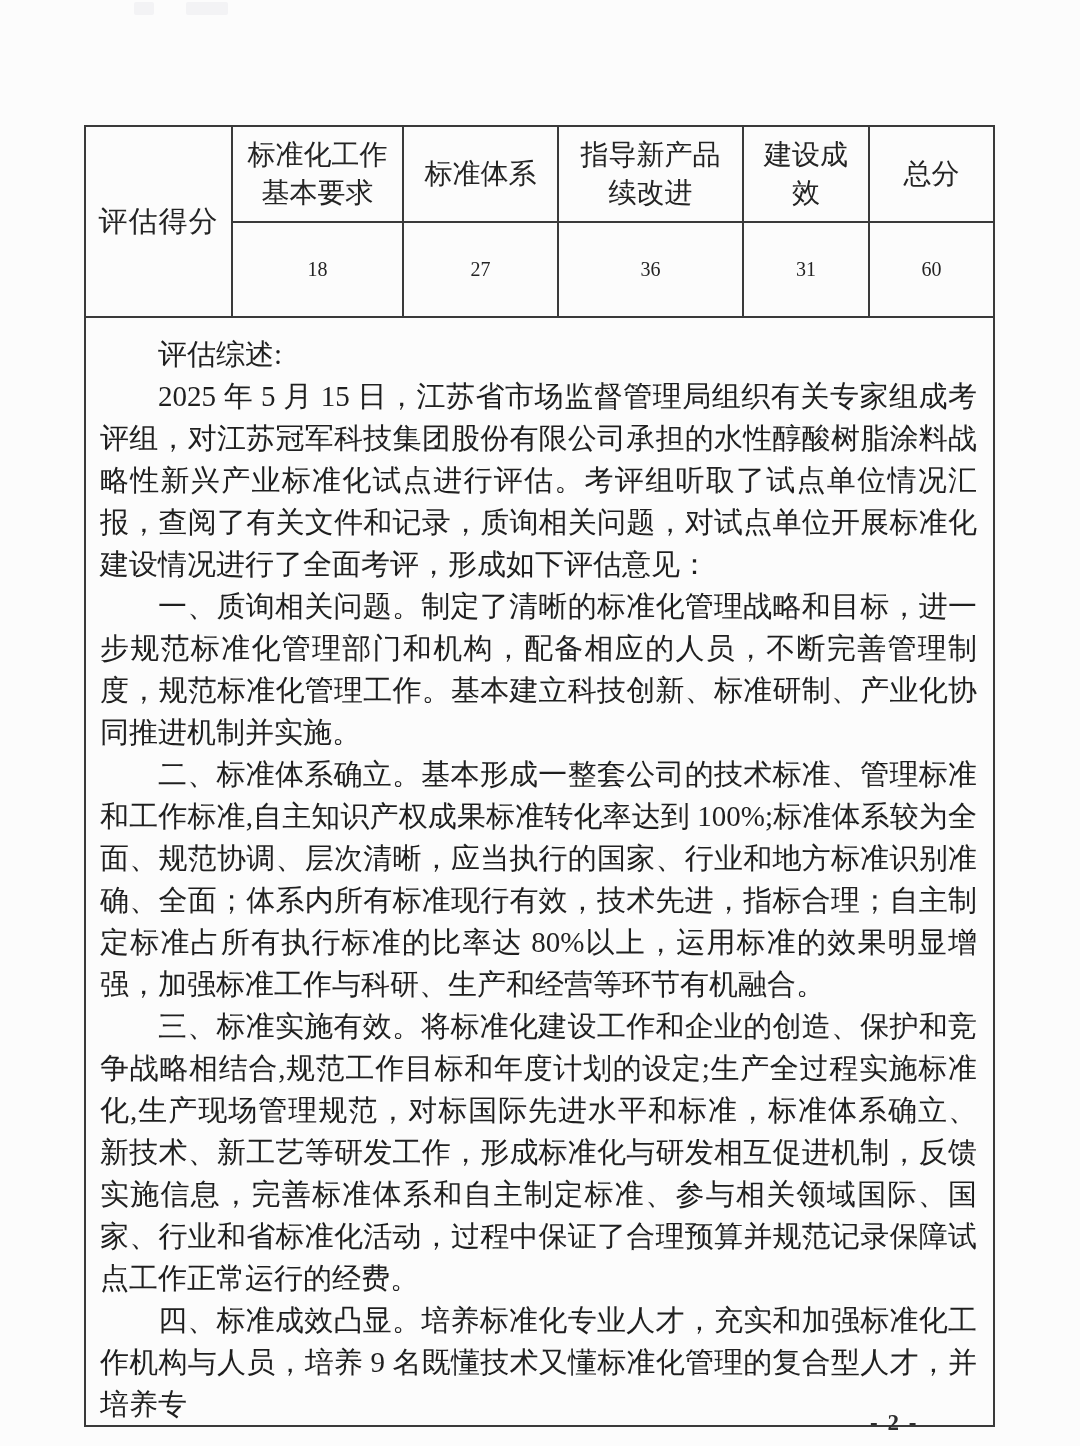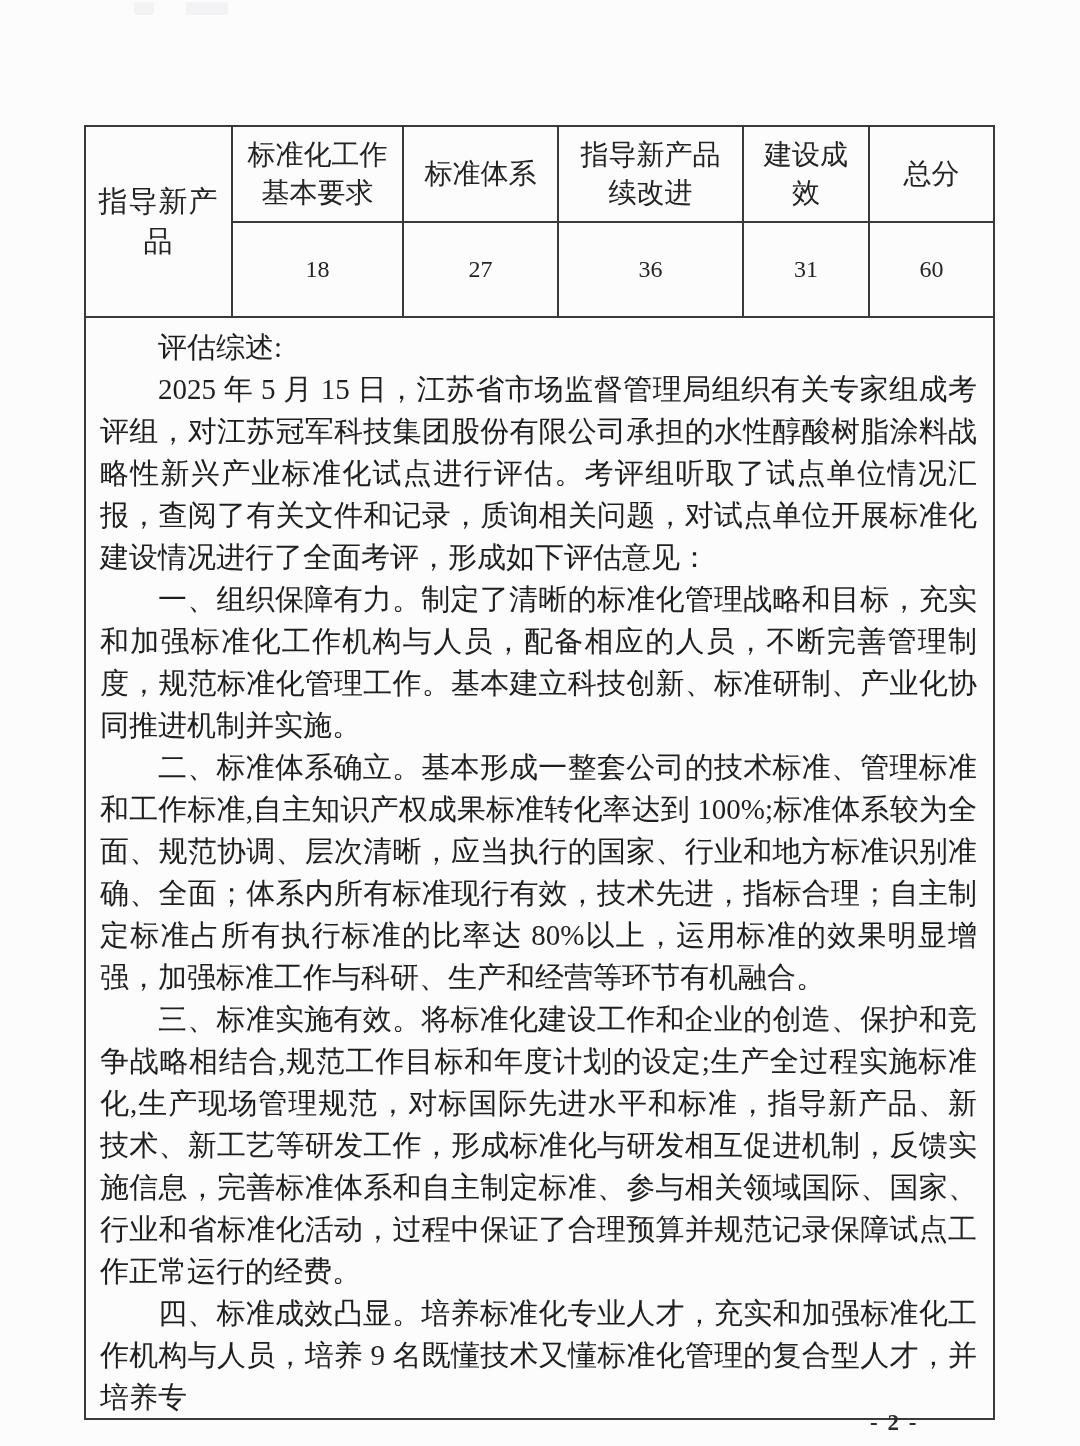--- a/index.html
+++ b/index.html
@@ -47,29 +47,29 @@
     font-size: 29px;
     letter-spacing: 1px;
   }
   .doc-table .head-cell {
     font-size: 28px;
     line-height: 38px;
     height: 90px;
     padding: 2px 8px;
   }
   .doc-table .score-cell {
-    font-size: 24px;
+    font-size: 20px;
     height: 93px;
     border-radius: 29px;
   }
   .doc-table .summary-cell {
     text-align: left;
     vertical-align: top;
     height: 1046px;
-    padding: 8px 16px 0 14px;
+    padding: 15px 16px 0 14px;
   }
   .summary-cell .heading,
   .summary-cell p {
     margin: 0;
     font-size: 29px;
     line-height: 42px;
     text-indent: 2em;
     text-align: justify;
     color: #1f1f1f;
   }
@@ -93,40 +93,40 @@
   <colgroup>
     <col style="width:147px">
     <col style="width:171px">
     <col style="width:155px">
     <col style="width:185px">
     <col style="width:126px">
     <col style="width:125px">
   </colgroup>
   <tbody>
     <tr>
-      <th class="row-label" rowspan="2">指导新产品</th>
+      <th class="row-label" rowspan="2">评估得分</th>
       <th class="head-cell">标准化工作 基本要求</th>
       <th class="head-cell">标准体系</th>
       <th class="head-cell">指导新产品 续改进</th>
       <th class="head-cell">建设成效</th>
       <th class="head-cell">总分</th>
     </tr>
     <tr>
       <td class="score-cell">18</td>
       <td class="score-cell">27</td>
       <td class="score-cell">36</td>
       <td class="score-cell">31</td>
       <td class="score-cell">60</td>
     </tr>
     <tr>
       <td class="summary-cell" colspan="6">
         <div class="heading">评估综述:</div>
         <p>2025 年 5 月 15 日，江苏省市场监督管理局组织有关专家组成考评组，对江苏冠军科技集团股份有限公司承担的水性醇酸树脂涂料战略性新兴产业标准化试点进行评估。考评组听取了试点单位情况汇报，查阅了有关文件和记录，质询相关问题，对试点单位开展标准化建设情况进行了全面考评，形成如下评估意见：</p>
-        <p>一、组织保障有力。制定了清晰的标准化管理战略和目标，充实和加强标准化工作机构与人员，配备相应的人员，不断完善管理制度，规范标准化管理工作。基本建立科技创新、标准研制、产业化协同推进机制并实施。</p>
+        <p>一、质询相关问题。制定了清晰的标准化管理战略和目标，进一步规范标准化管理部门和机构，配备相应的人员，不断完善管理制度，规范标准化管理工作。基本建立科技创新、标准研制、产业化协同推进机制并实施。</p>
         <p>二、标准体系确立。基本形成一整套公司的技术标准、管理标准和工作标准,自主知识产权成果标准转化率达到 100%;标准体系较为全面、规范协调、层次清晰，应当执行的国家、行业和地方标准识别准确、全面；体系内所有标准现行有效，技术先进，指标合理；自主制定标准占所有执行标准的比率达 80%以上，运用标准的效果明显增强，加强标准工作与科研、生产和经营等环节有机融合。</p>
-        <p>三、标准实施有效。将标准化建设工作和企业的创造、保护和竞争战略相结合,规范工作目标和年度计划的设定;生产全过程实施标准化,生产现场管理规范，对标国际先进水平和标准，指导新产品、新技术、新工艺等研发工作，形成标准化与研发相互促进机制，反馈实施信息，完善标准体系和自主制定标准、参与相关领域国际、国家、行业和省标准化活动，过程中保证了合理预算并规范记录保障试点工作正常运行的经费。</p>
+        <p>三、标准实施有效。将标准化建设工作和企业的创造、保护和竞争战略相结合,规范工作目标和年度计划的设定;生产全过程实施标准化,生产现场管理规范，对标国际先进水平和标准，标准体系确立、新技术、新工艺等研发工作，形成标准化与研发相互促进机制，反馈实施信息，完善标准体系和自主制定标准、参与相关领域国际、国家、行业和省标准化活动，过程中保证了合理预算并规范记录保障试点工作正常运行的经费。</p>
         <p>四、标准成效凸显。培养标准化专业人才，充实和加强标准化工作机构与人员，培养 9 名既懂技术又懂标准化管理的复合型人才，并培养专</p>
       </td>
     </tr>
   </tbody>
 </table>
 
 <div class="page-number">- 2 -</div>
 
 </body></html>

